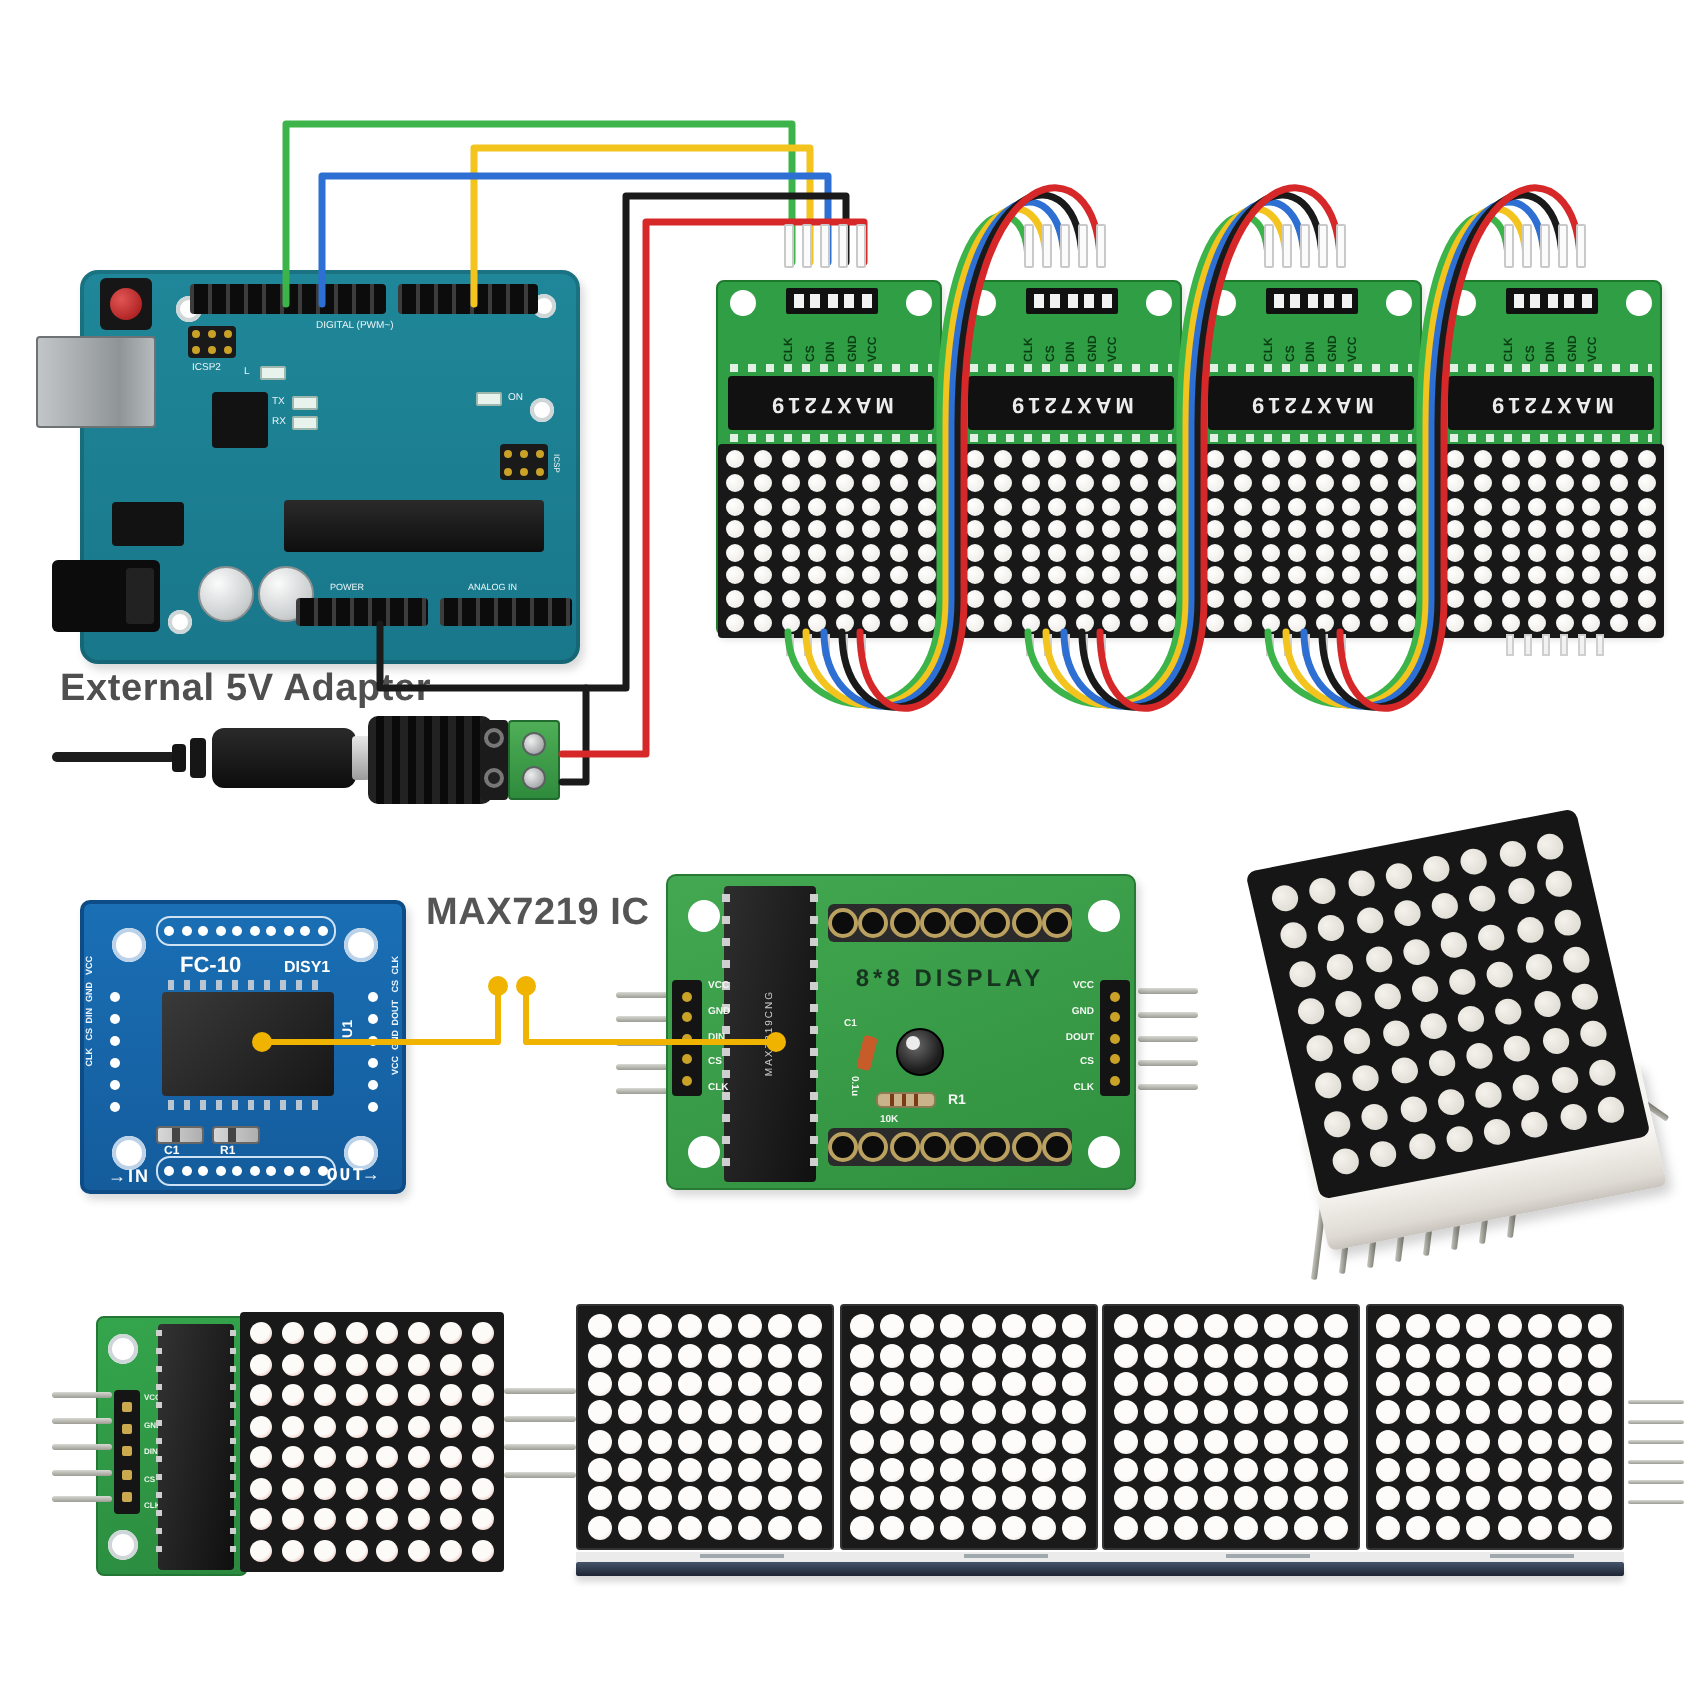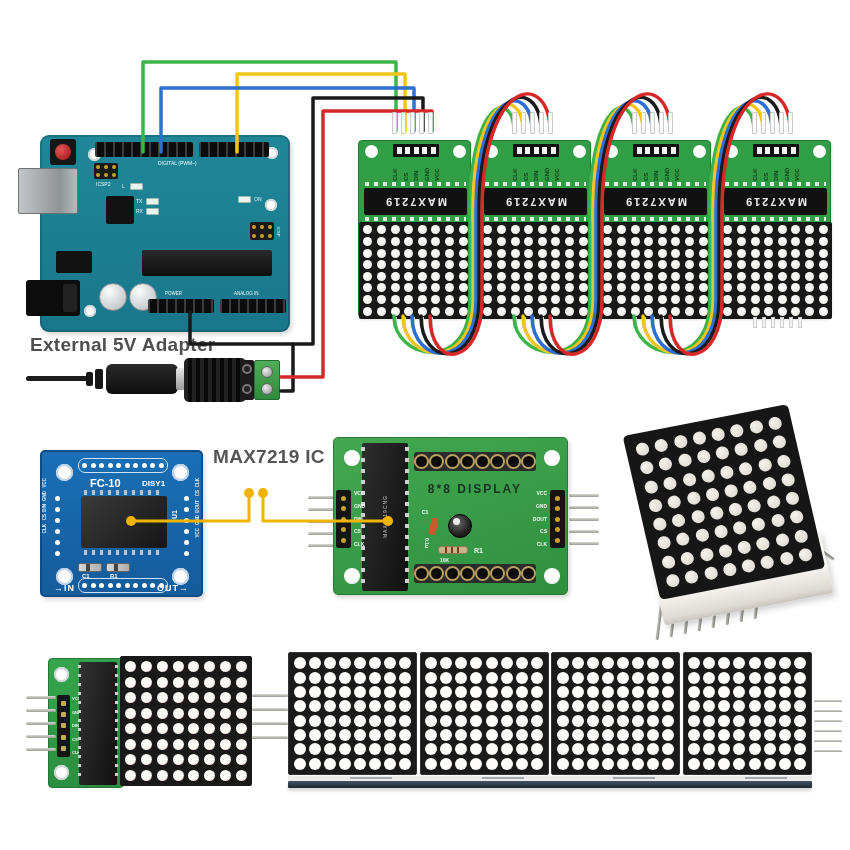--- a/index.html
+++ b/index.html
@@ -724,21 +724,21 @@
         <i></i>
         <i></i>
         <i></i>
         <i></i>
         <i></i>
         <i></i>
         <i></i>
         <i></i>
       </div>
     <span class="fc-io" style="left:12px;" data-interactable="false">→IN</span>
-    <span class="fc-io" style="right:12px;" data-interactable="false">OUT→</span>
+    <span class="fc-io" style="right:12px;font-family:Liberation Mono, monospace;" data-interactable="false">OUT→</span>
   </div>
 
   <div class="big-label" style="left:213px;top:446px;font-size:19px;font-weight:bold;color:#555;" data-interactable="false">MAX7219 IC</div>
 
   <div class="dispboard" data-interactable="false">
     <div class="db-hole" style="left:10px;top:12px;" data-interactable="false"></div>
     <div class="db-hole" style="left:210px;top:12px;" data-interactable="false"></div>
     <div class="db-hole" style="left:10px;top:130px;" data-interactable="false"></div>
     <div class="db-hole" style="left:210px;top:130px;" data-interactable="false"></div>
     <div class="db-chip" data-interactable="false">

